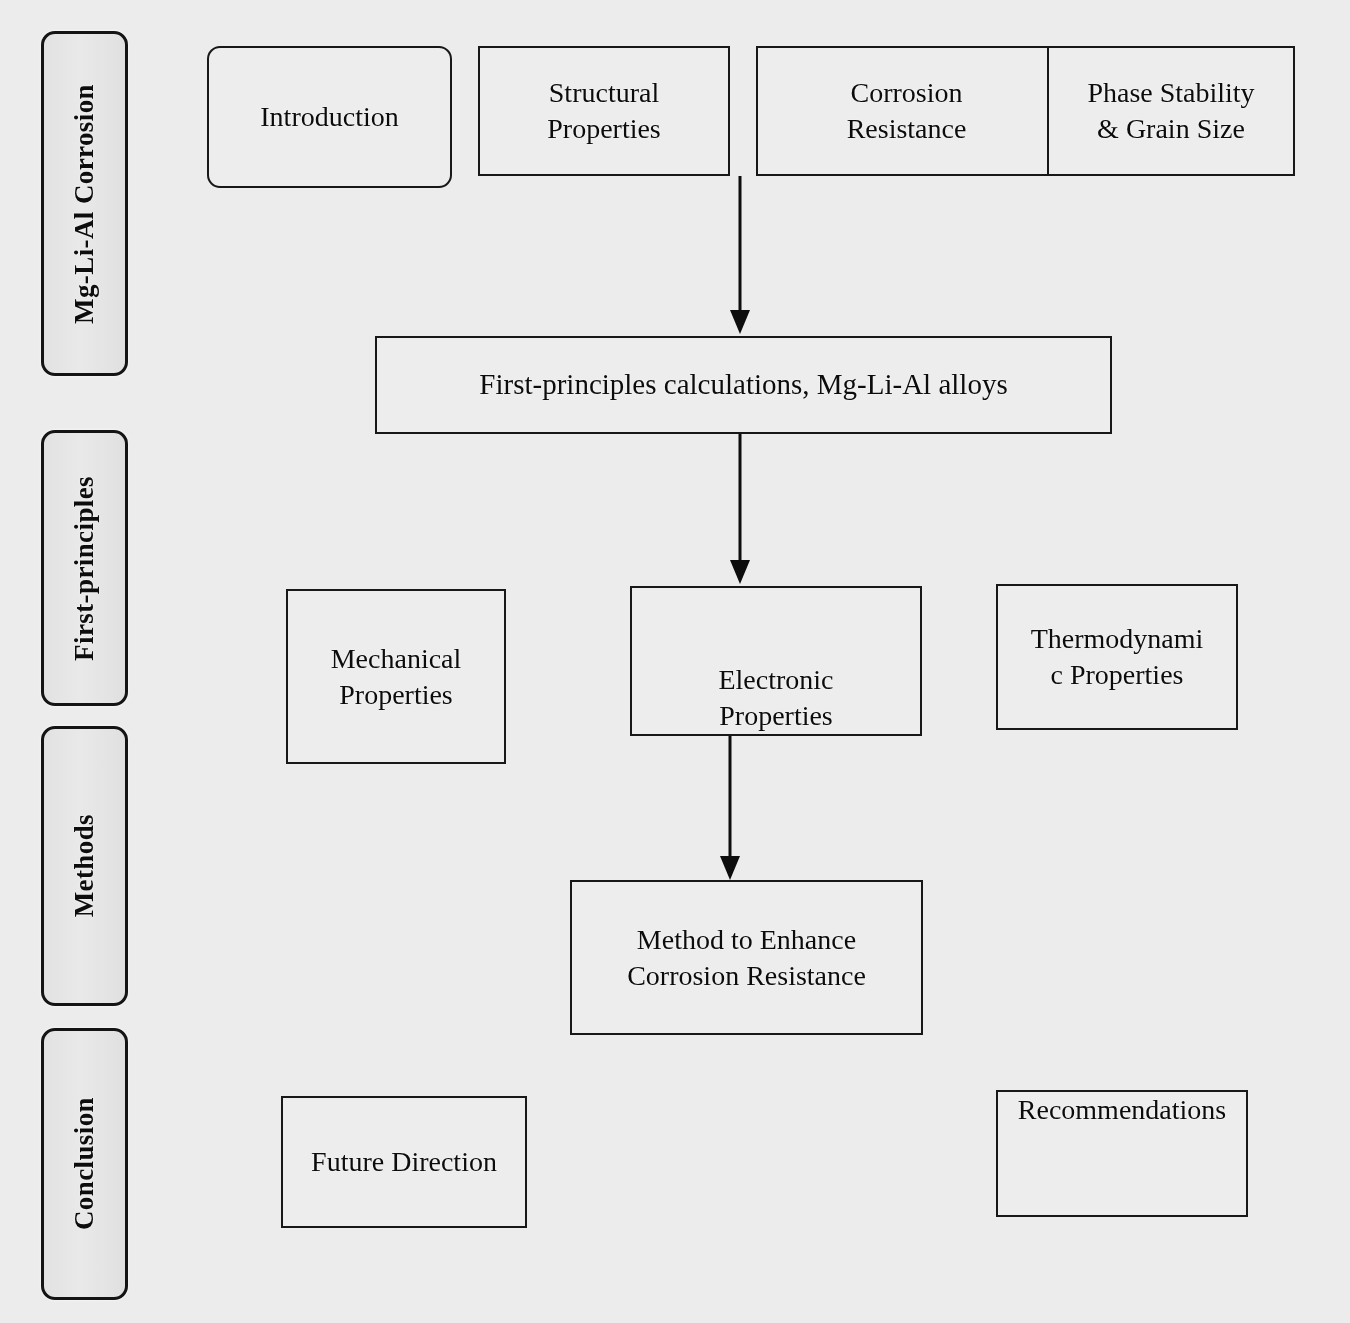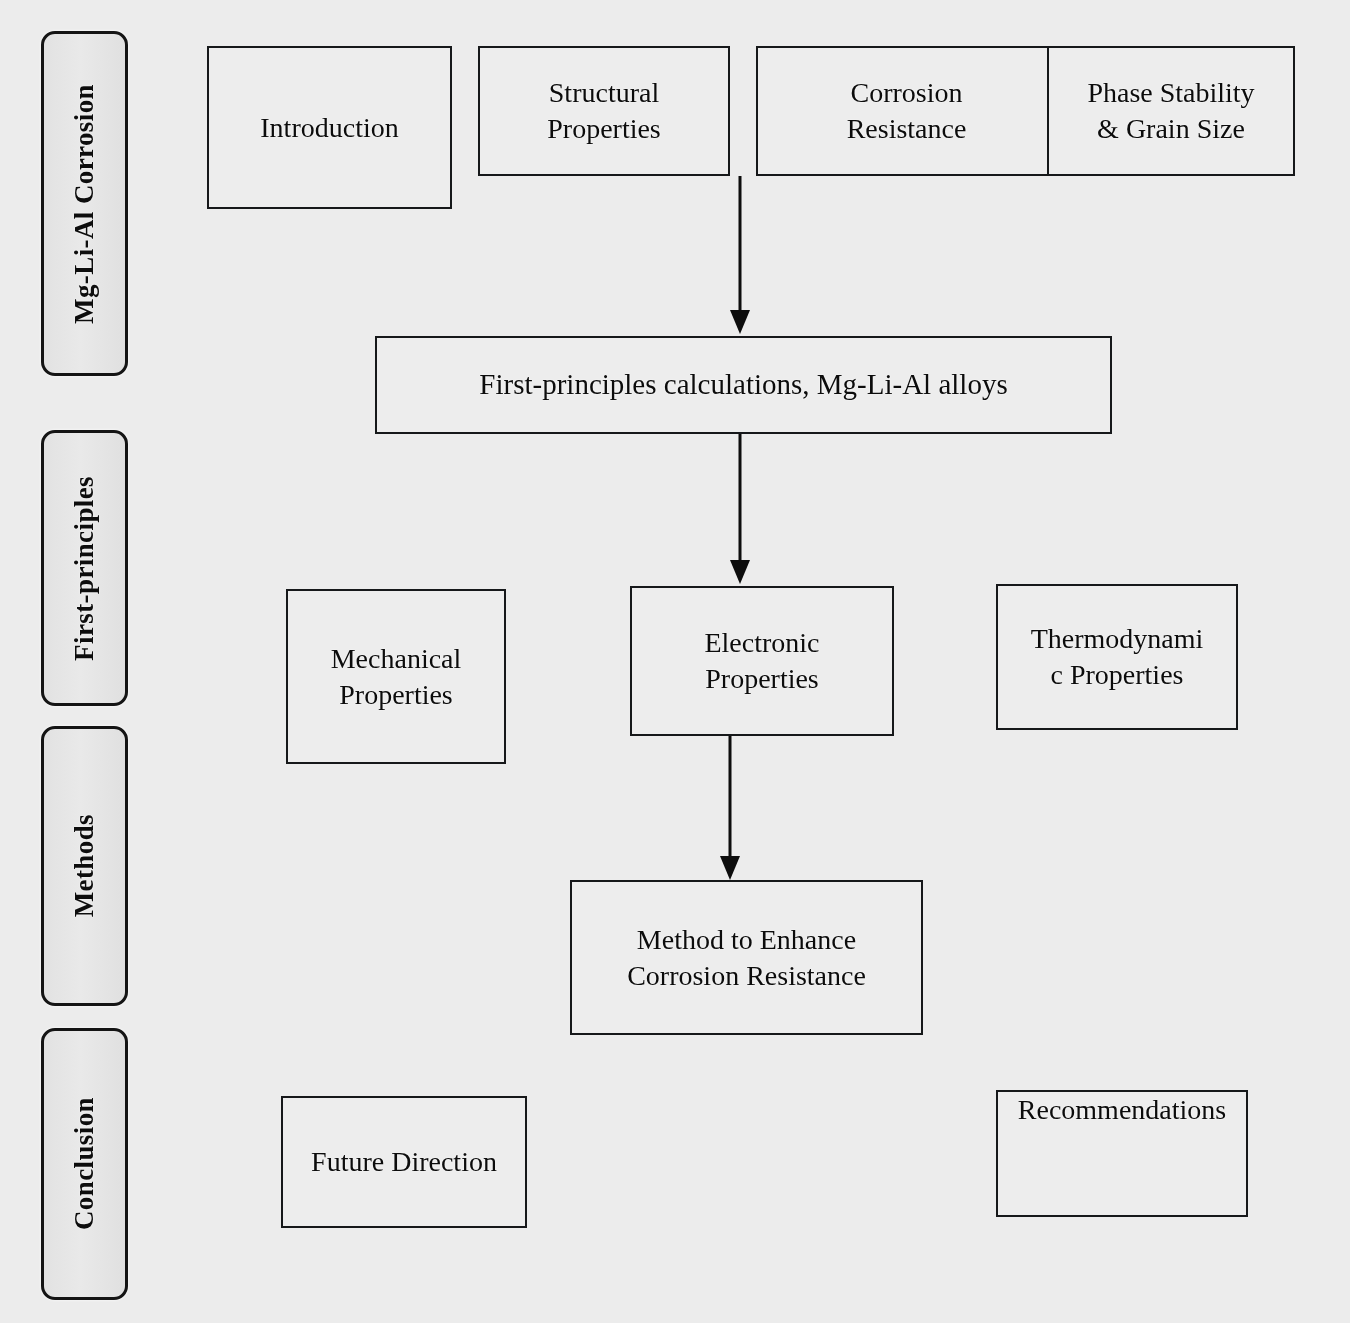--- a/index.html
+++ b/index.html
@@ -94,21 +94,21 @@
   </div>
 
   <div class="stage-pill" style="left:41px; top:726px; width:87px; height:280px;">
     <span class="pill-label">Methods</span>
   </div>
 
   <div class="stage-pill" style="left:41px; top:1028px; width:87px; height:272px;">
     <span class="pill-label">Conclusion</span>
   </div>
 
-  <div class="flow-box" style="left:207px; top:46px; width:245px; height:163px;">
+  <div class="flow-box" style="left:207px; top:46px; width:245px; height:142px;border-radius:13px;">
     <span class="box-label">Introduction</span>
   </div>
 
   <div class="flow-box" style="left:478px; top:46px; width:252px; height:130px;">
     <span class="box-label">Structural
 Properties</span>
   </div>
 
   <div class="flow-box" style="left:756px; top:46px; width:301px; height:130px;">
     <span class="box-label">Corrosion
@@ -136,21 +136,21 @@
       <line x1="14" y1="0" x2="14" y2="134" stroke="#0d0d0d" stroke-width="3"></line>
       <polygon points="14,150 4,126 24,126" fill="#0d0d0d"></polygon>
     </svg>
   </div>
 
   <div class="flow-box" style="left:286px; top:589px; width:220px; height:175px;">
     <span class="box-label">Mechanical
 Properties</span>
   </div>
 
-  <div class="flow-box" style="left:630px; top:586px; width:264px; height:150px;">
+  <div class="flow-box" style="left:630px; top:586px; width:292px; height:150px;align-items:flex-end;">
     <span class="box-label">Electronic
 Properties</span>
   </div>
 
   <div class="flow-box" style="left:996px; top:584px; width:242px; height:146px;">
     <span class="box-label">Thermodynami
 c Properties</span>
   </div>
 
   <div class="arrow" style="left:716px; top:736px; width:28px; height:146px;">

